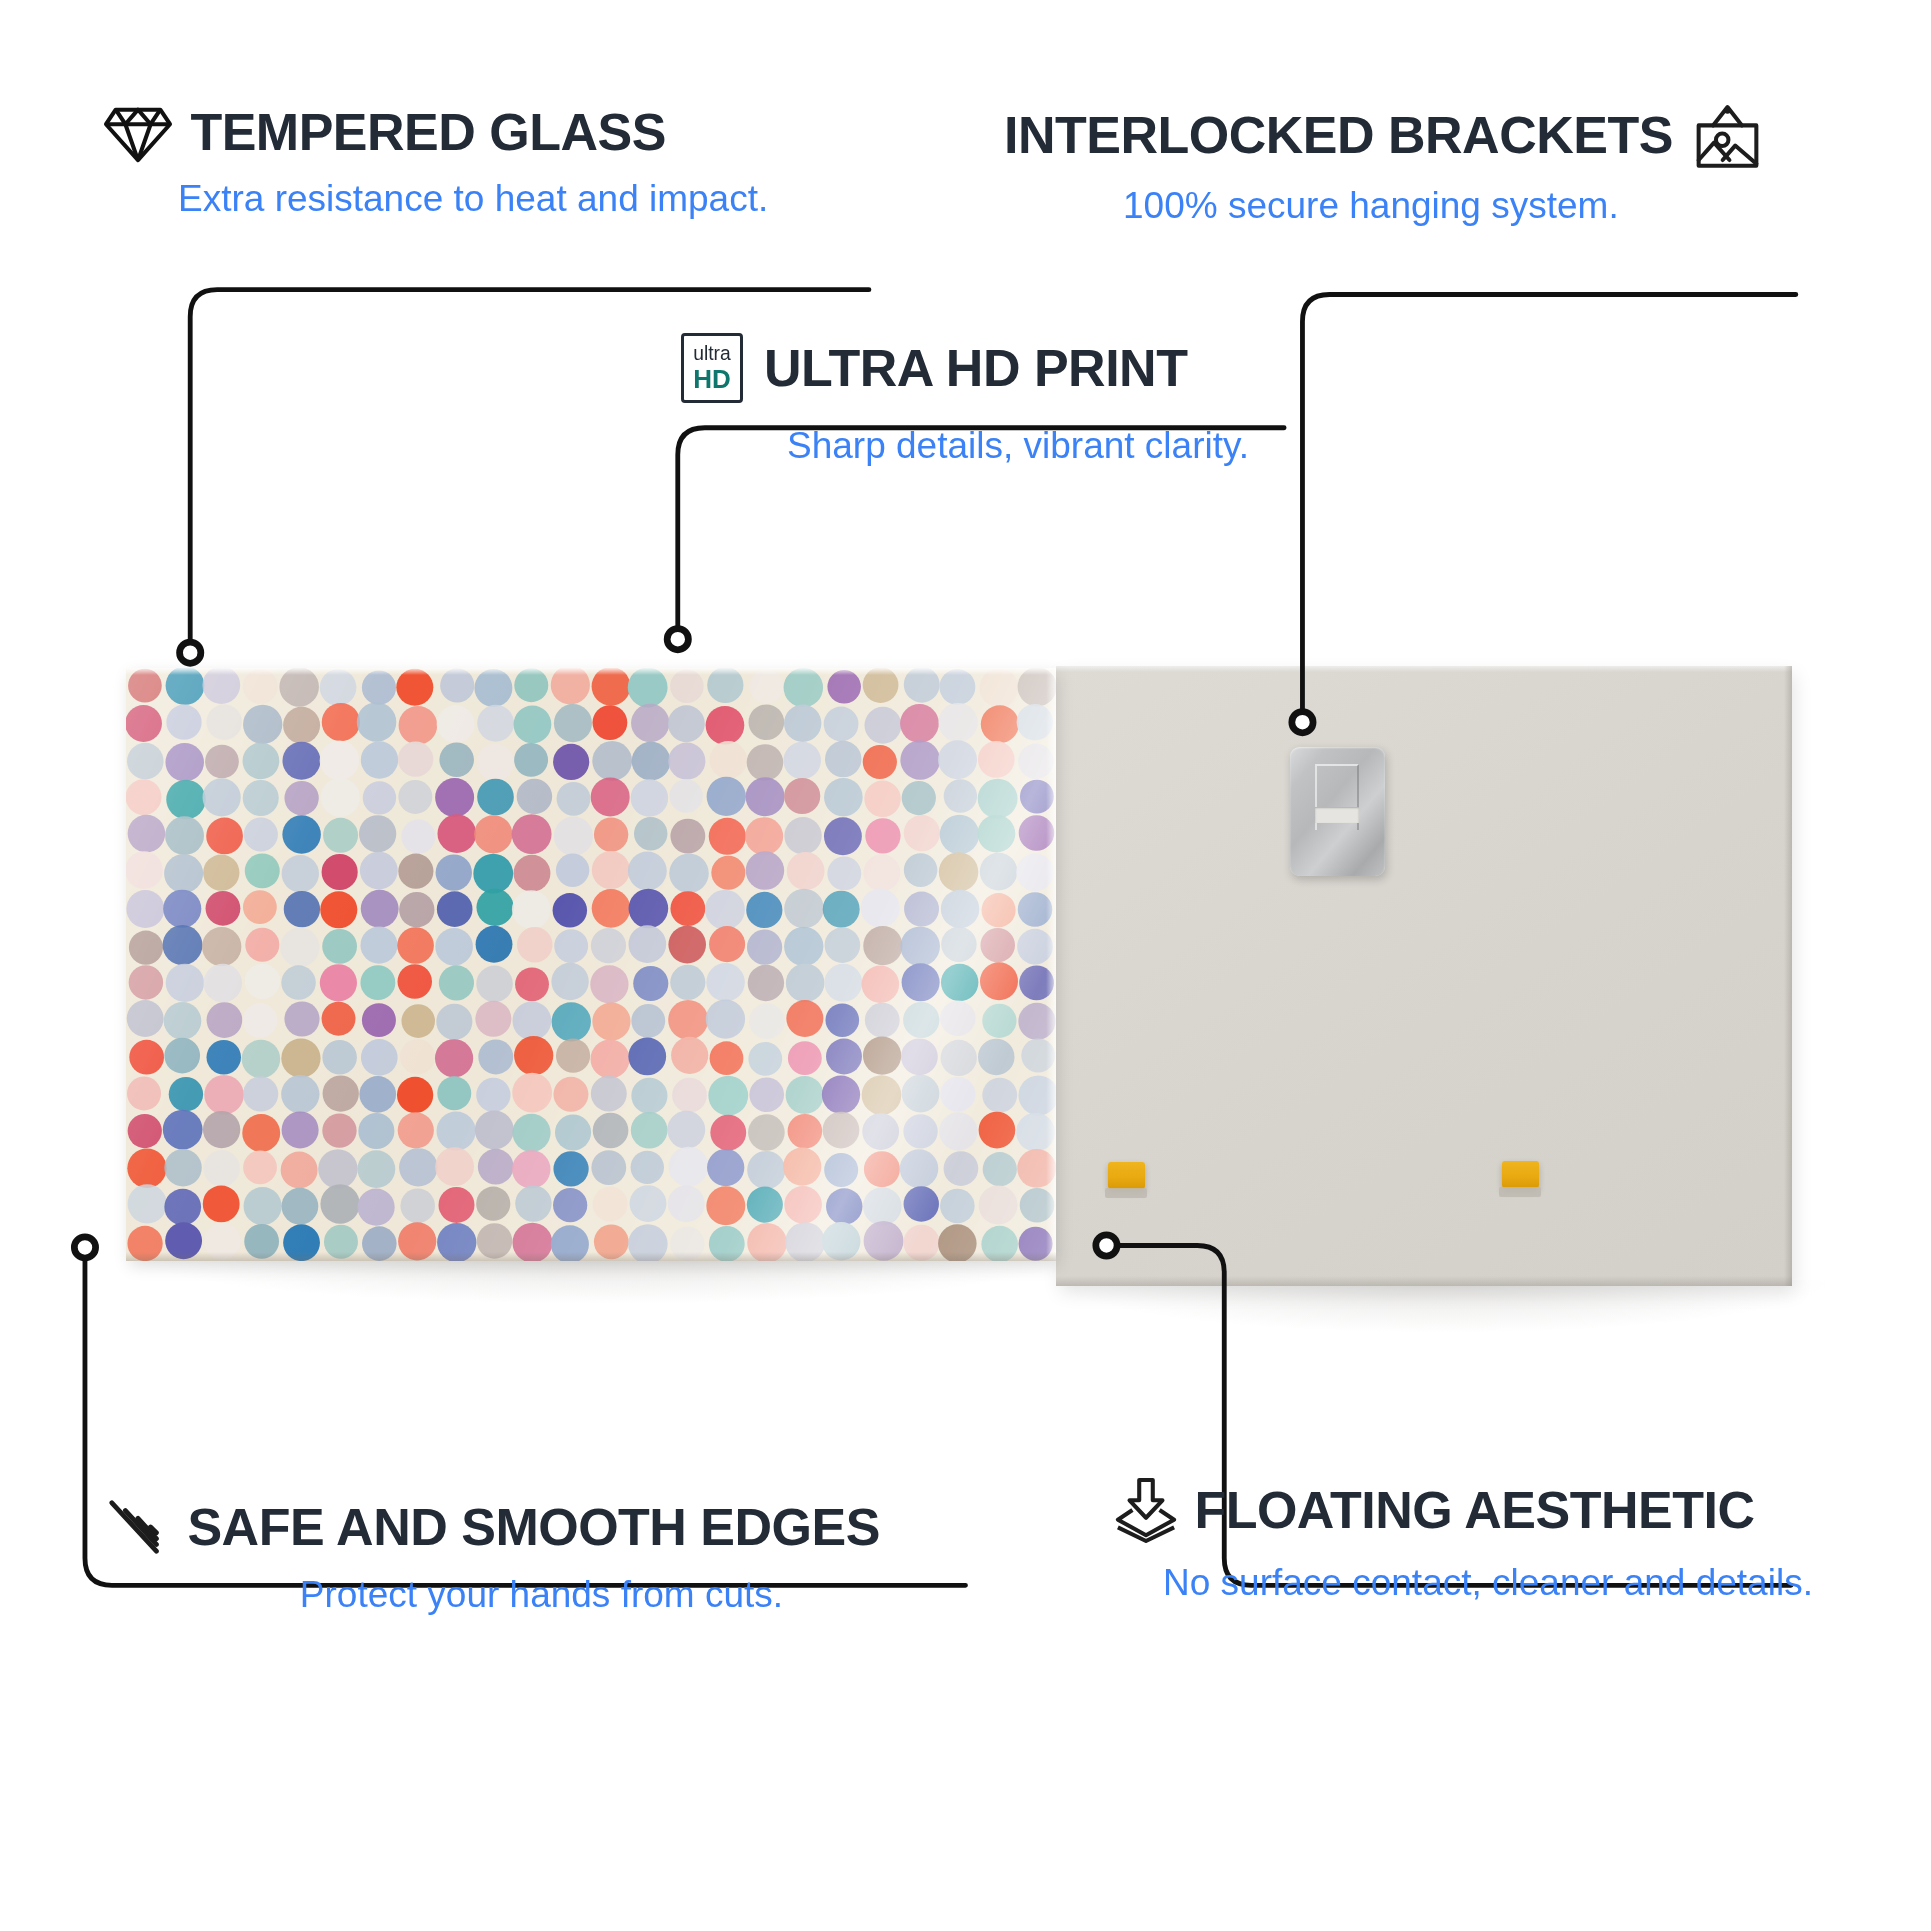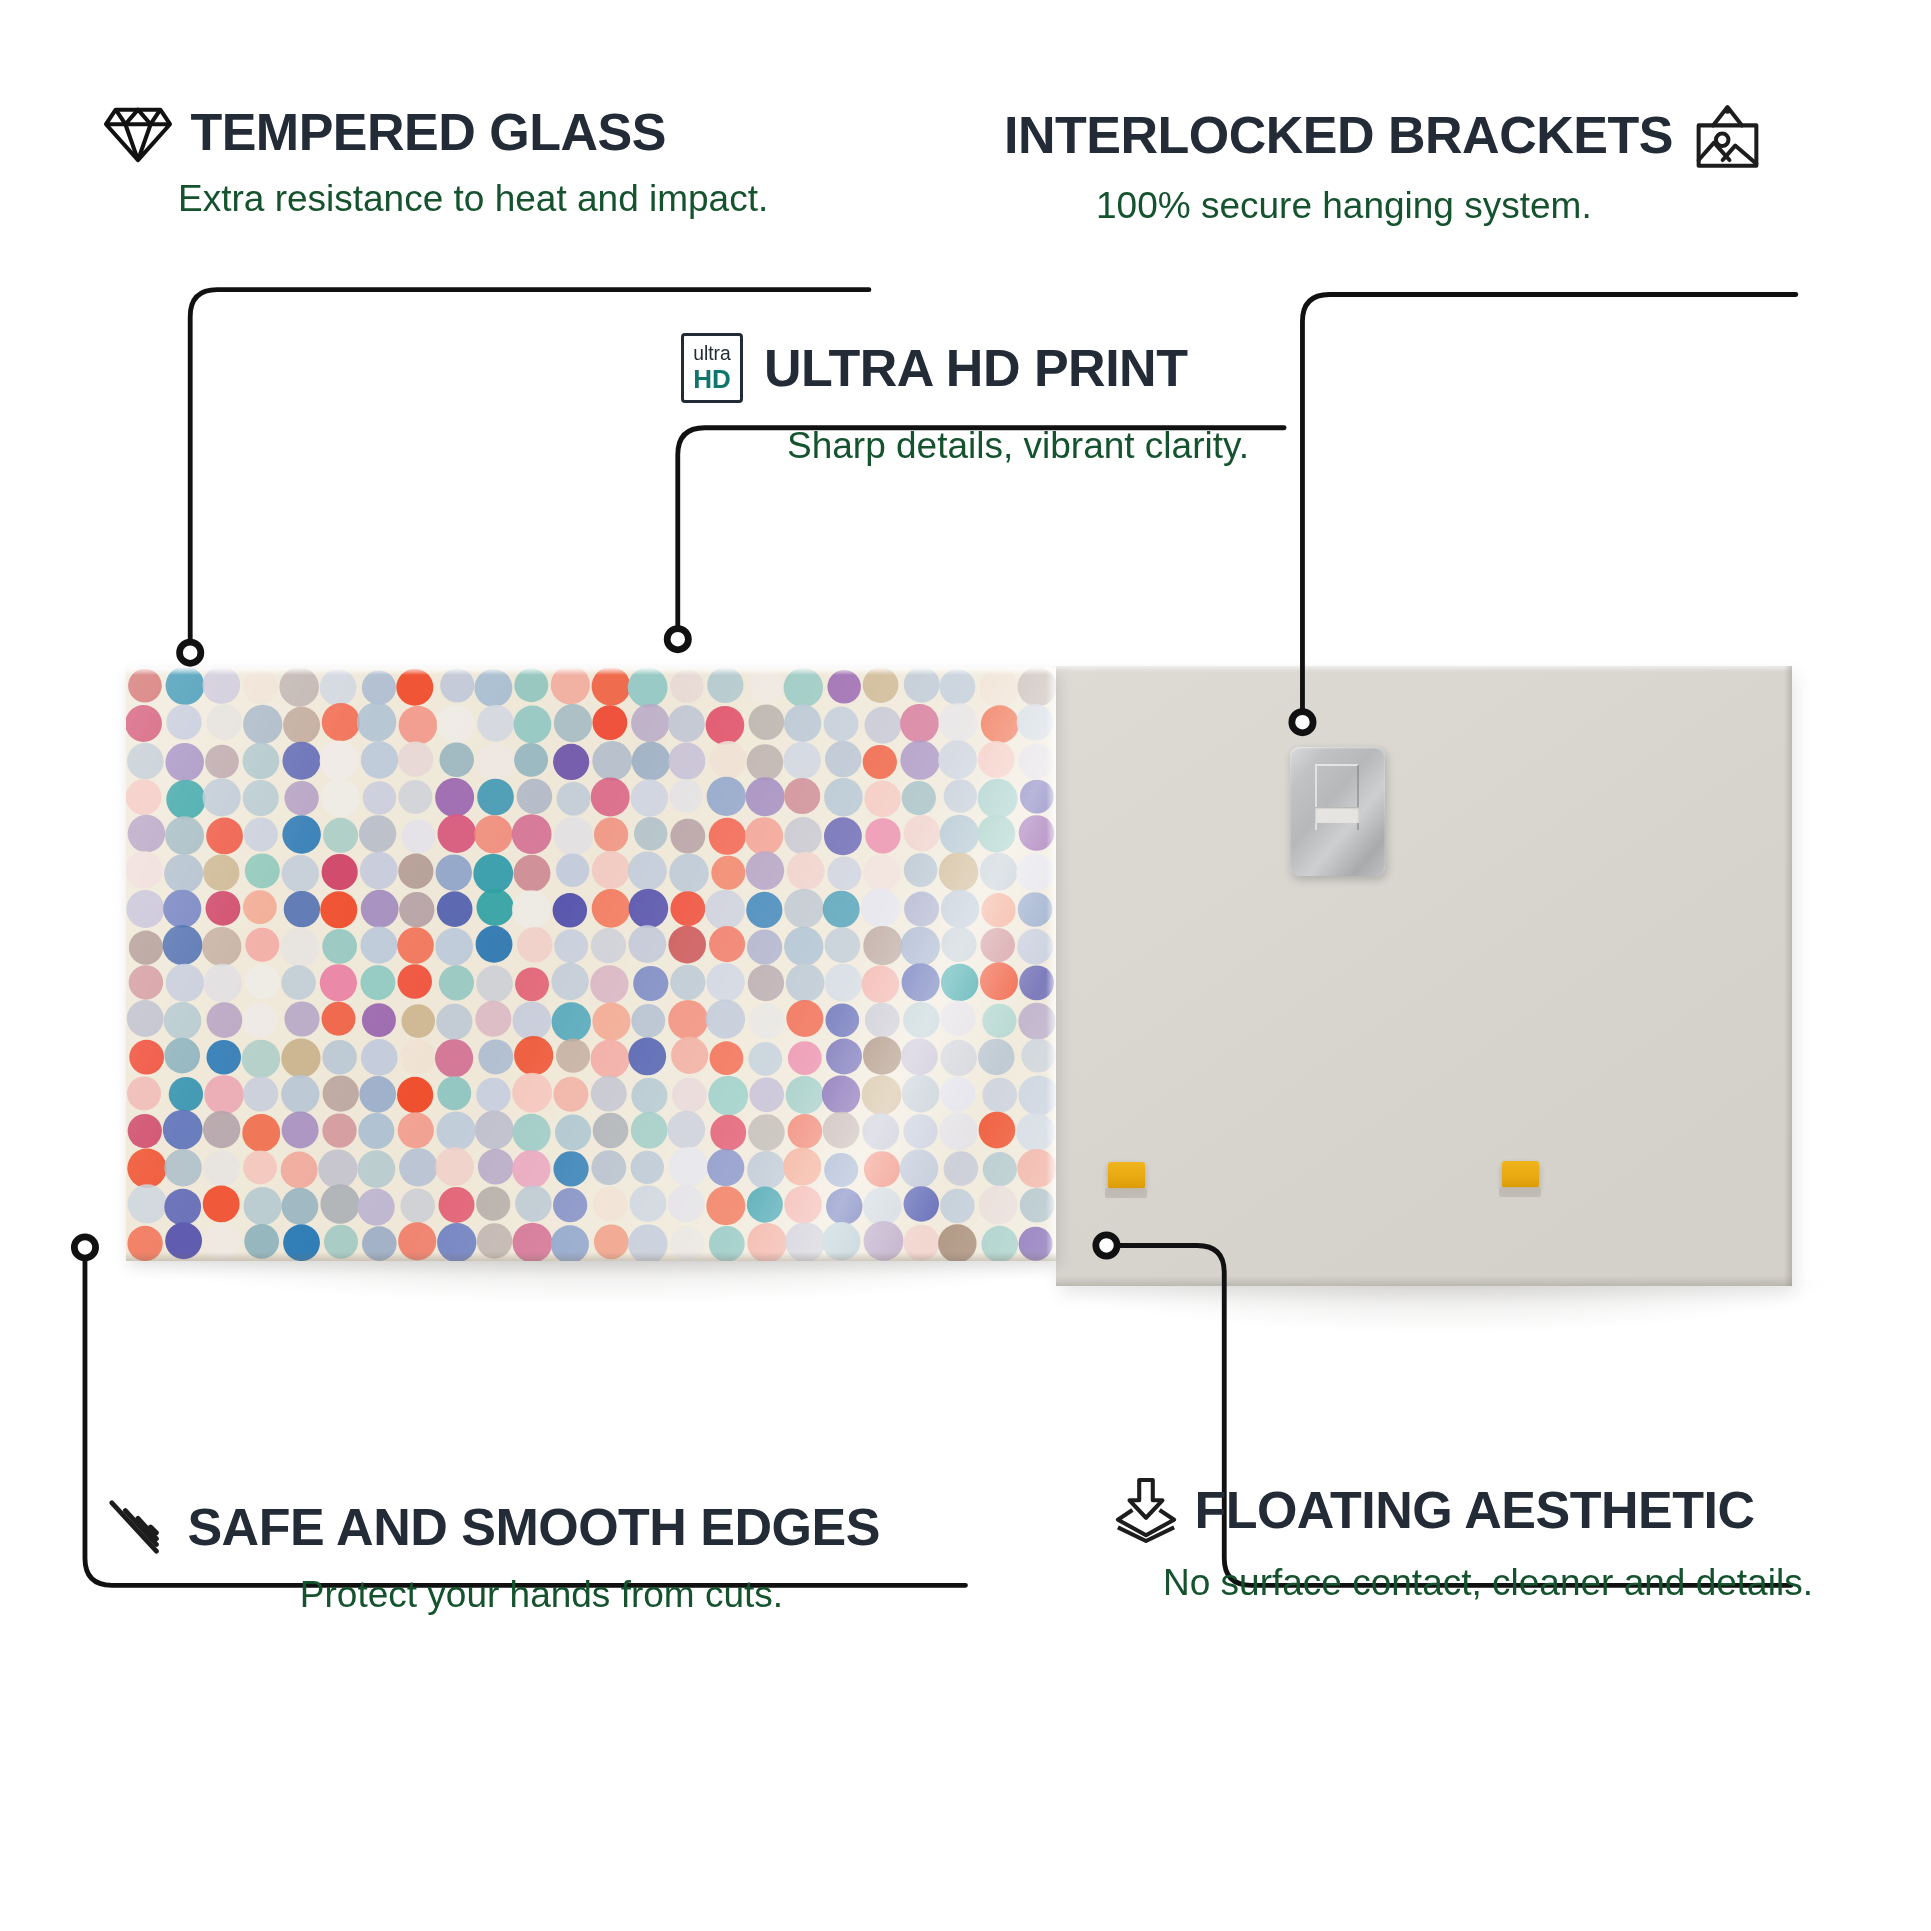--- a/index.html
+++ b/index.html
@@ -22,33 +22,33 @@
   .feature-title {
     font-size:52px;
     font-weight:700;
     letter-spacing:-0.5px;
     color:#222b36;
     line-height:1;
   }
   .feature-sub {
     font-size:37px;
     font-weight:400;
-    color:#14532d;
+    color:#3b82f6;
     line-height:1.15;
     white-space:nowrap;
   }
   .icon { flex:0 0 auto; display:block;text-align:right; }
   .icon svg { display:block; }
 
   
   #f-tempered       { left:103px;  top:100px; }
   #f-tempered .feature-sub { margin-top:13.5px; margin-left:75px; }
 
   #f-brackets       { left:1004px; top:100px; }
-  #f-brackets .feature-sub { margin-top:15.4px; margin-left:92px; }
+  #f-brackets .feature-sub { margin-top:15.4px; margin-left:119px; }
 
   #f-ultrahd        { left:681px; top:333px; }
   #f-ultrahd .feature-head { gap:21px; }
   #f-ultrahd .feature-sub  { margin-top:22px; margin-left:106px; }
 
   #f-edges          { left:106px;  top:1477px;margin-top:20px; }
   #f-edges .feature-sub { margin-top:17.4px; margin-left:97px;text-align:center; }
 
   #f-floating       { left:1115px; top:1477px; }
   #f-floating .feature-sub { margin-top:19.3px; margin-left:48px; }

